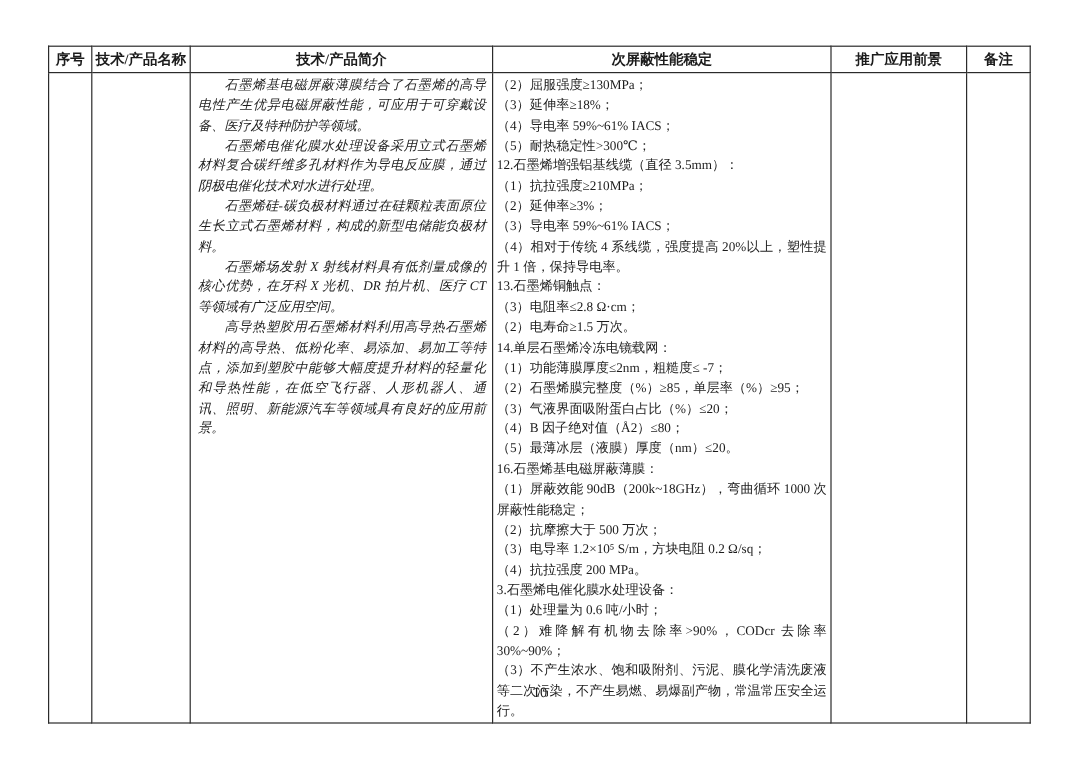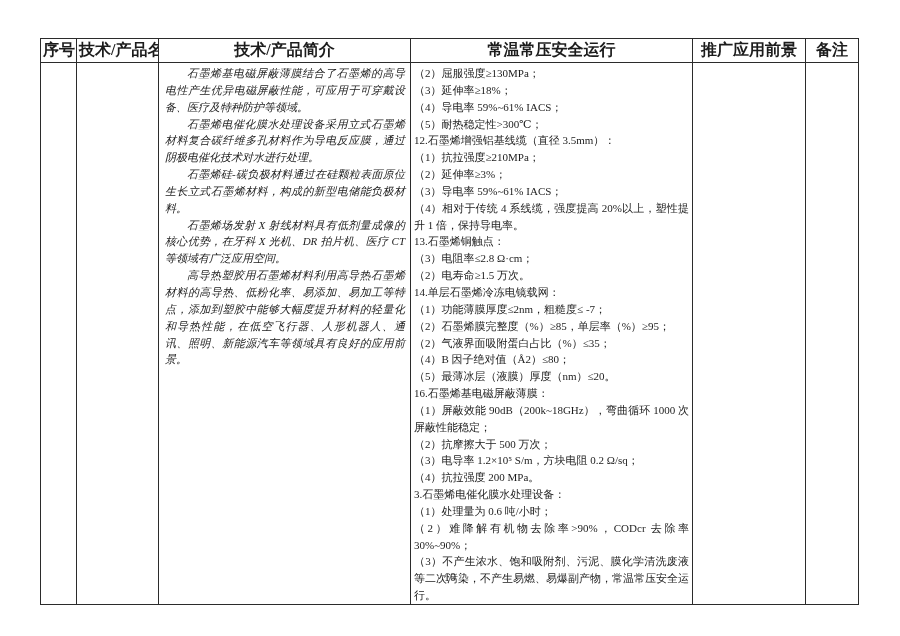--- a/index.html
+++ b/index.html
@@ -23,21 +23,21 @@
     table-layout: fixed;
     font-size: 11px;
   }
   .doc-table th, .doc-table td {
     border: 1px solid #2b2b2b;
     vertical-align: top;
     overflow: hidden;
   }
   .doc-table th {
     height: 22px;
-    font-size: 16px;
+    font-size: 12px;
     font-weight: bold;
     text-align: center;
     vertical-align: middle;
     padding: 1px 2px;
     white-space: nowrap;
   }
   .doc-table td.body-cell { height: 509px; }
   td.intro-cell  { padding: 2px 5px 0 6px; }
   td.ind-cell    { padding: 2px 3px 0 3px; margin-top: 16px; }
   .intro-para {
@@ -71,21 +71,21 @@
       <col style="width:252px">
       <col style="width:282px">
       <col style="width:113px">
       <col style="width:53px">
     </colgroup>
     <thead>
       <tr>
         <th>序号</th>
         <th>技术/产品名称</th>
         <th>技术/产品简介</th>
-        <th>常温常压安全运行</th>
+        <th>次屏蔽性能稳定</th>
         <th>推广应用前景</th>
         <th>备注</th>
       </tr>
     </thead>
     <tbody>
       <tr>
         <td class="body-cell"></td>
         <td class="body-cell"></td>
         <td class="body-cell intro-cell">
             <div class="intro-para">石墨烯基电磁屏蔽薄膜结合了石墨烯的高导电性产生优异电磁屏蔽性能，可应用于可穿戴设备、医疗及特种防护等领域。</div>
@@ -103,21 +103,21 @@
             <div class="indicator-line">（1）抗拉强度≥210MPa；</div>
             <div class="indicator-line">（2）延伸率≥3%；</div>
             <div class="indicator-line">（3）导电率 59%~61% IACS；</div>
             <div class="indicator-line">（4）相对于传统 4 系线缆，强度提高 20%以上，塑性提升 1 倍，保持导电率。</div>
             <div class="indicator-line">13.石墨烯铜触点：</div>
             <div class="indicator-line">（3）电阻率≤2.8 Ω·cm；</div>
             <div class="indicator-line">（2）电寿命≥1.5 万次。</div>
             <div class="indicator-line">14.单层石墨烯冷冻电镜载网：</div>
             <div class="indicator-line">（1）功能薄膜厚度≤2nm，粗糙度≤ -7；</div>
             <div class="indicator-line">（2）石墨烯膜完整度（%）≥85，单层率（%）≥95；</div>
-            <div class="indicator-line">（2）气液界面吸附蛋白占比（%）≤35；</div>
+            <div class="indicator-line">（3）气液界面吸附蛋白占比（%）≤20；</div>
             <div class="indicator-line">（4）B 因子绝对值（Å2）≤80；</div>
             <div class="indicator-line">（5）最薄冰层（液膜）厚度（nm）≤20。</div>
             <div class="indicator-line">16.石墨烯基电磁屏蔽薄膜：</div>
             <div class="indicator-line">（1）屏蔽效能 90dB（200k~18GHz），弯曲循环 1000 次屏蔽性能稳定；</div>
             <div class="indicator-line">（2）抗摩擦大于 500 万次；</div>
             <div class="indicator-line">（3）电导率 1.2×10⁵ S/m，方块电阻 0.2 Ω/sq；</div>
             <div class="indicator-line">（4）抗拉强度 200 MPa。</div>
             <div class="indicator-line">3.石墨烯电催化膜水处理设备：</div>
             <div class="indicator-line">（1）处理量为 0.6 吨/小时；</div>
             <div class="indicator-line">（2）难降解有机物去除率&gt;90%，CODcr 去除率 30%~90%；</div>

